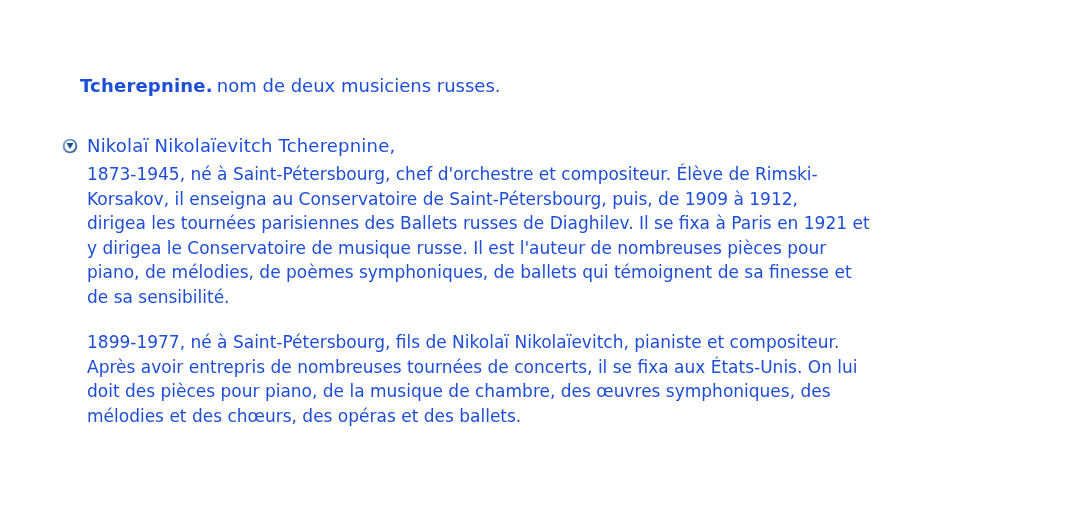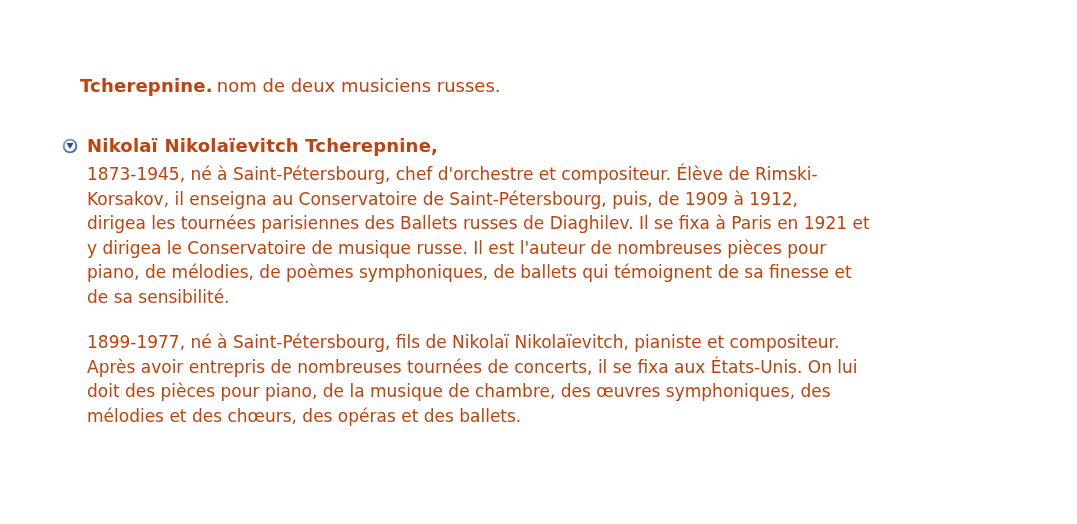--- a/index.html
+++ b/index.html
@@ -10,21 +10,21 @@
   body {
     width: 1077px;
     height: 524px;
     overflow: hidden;
   }
   .page {
     position: relative;
     width: 952px;
     height: 524px;
     font-family: "DejaVu Sans", "Liberation Sans", sans-serif;
-    color: #c2410c;
+    color: #1d4ed8;
     background: #ffffff;
   }
   .title-line {
     padding: 74px 0 0 80px;
     font-size: 18px;
     line-height: 24px;
     white-space: nowrap;
   }
   .headword {
     font-weight: 700;
@@ -41,21 +41,21 @@
   .entry-1 { margin-top: 36px; }
   .entry-2 { margin-top: 21px; }
   .entry-head {
     display: flex;
     align-items: center;
     gap: 9px;
   }
   .entry-head h2 {
     margin: 0;
     font-size: 18px;
-    font-weight: 700;
+    font-weight: 400;
     line-height: 24px;
     letter-spacing: 0.2px;
     text-align: center;
   }
   .bullet {
     width: 16px;
     height: 16px;
     flex: 0 0 16px;
     display: inline-block;
     cursor: pointer;

